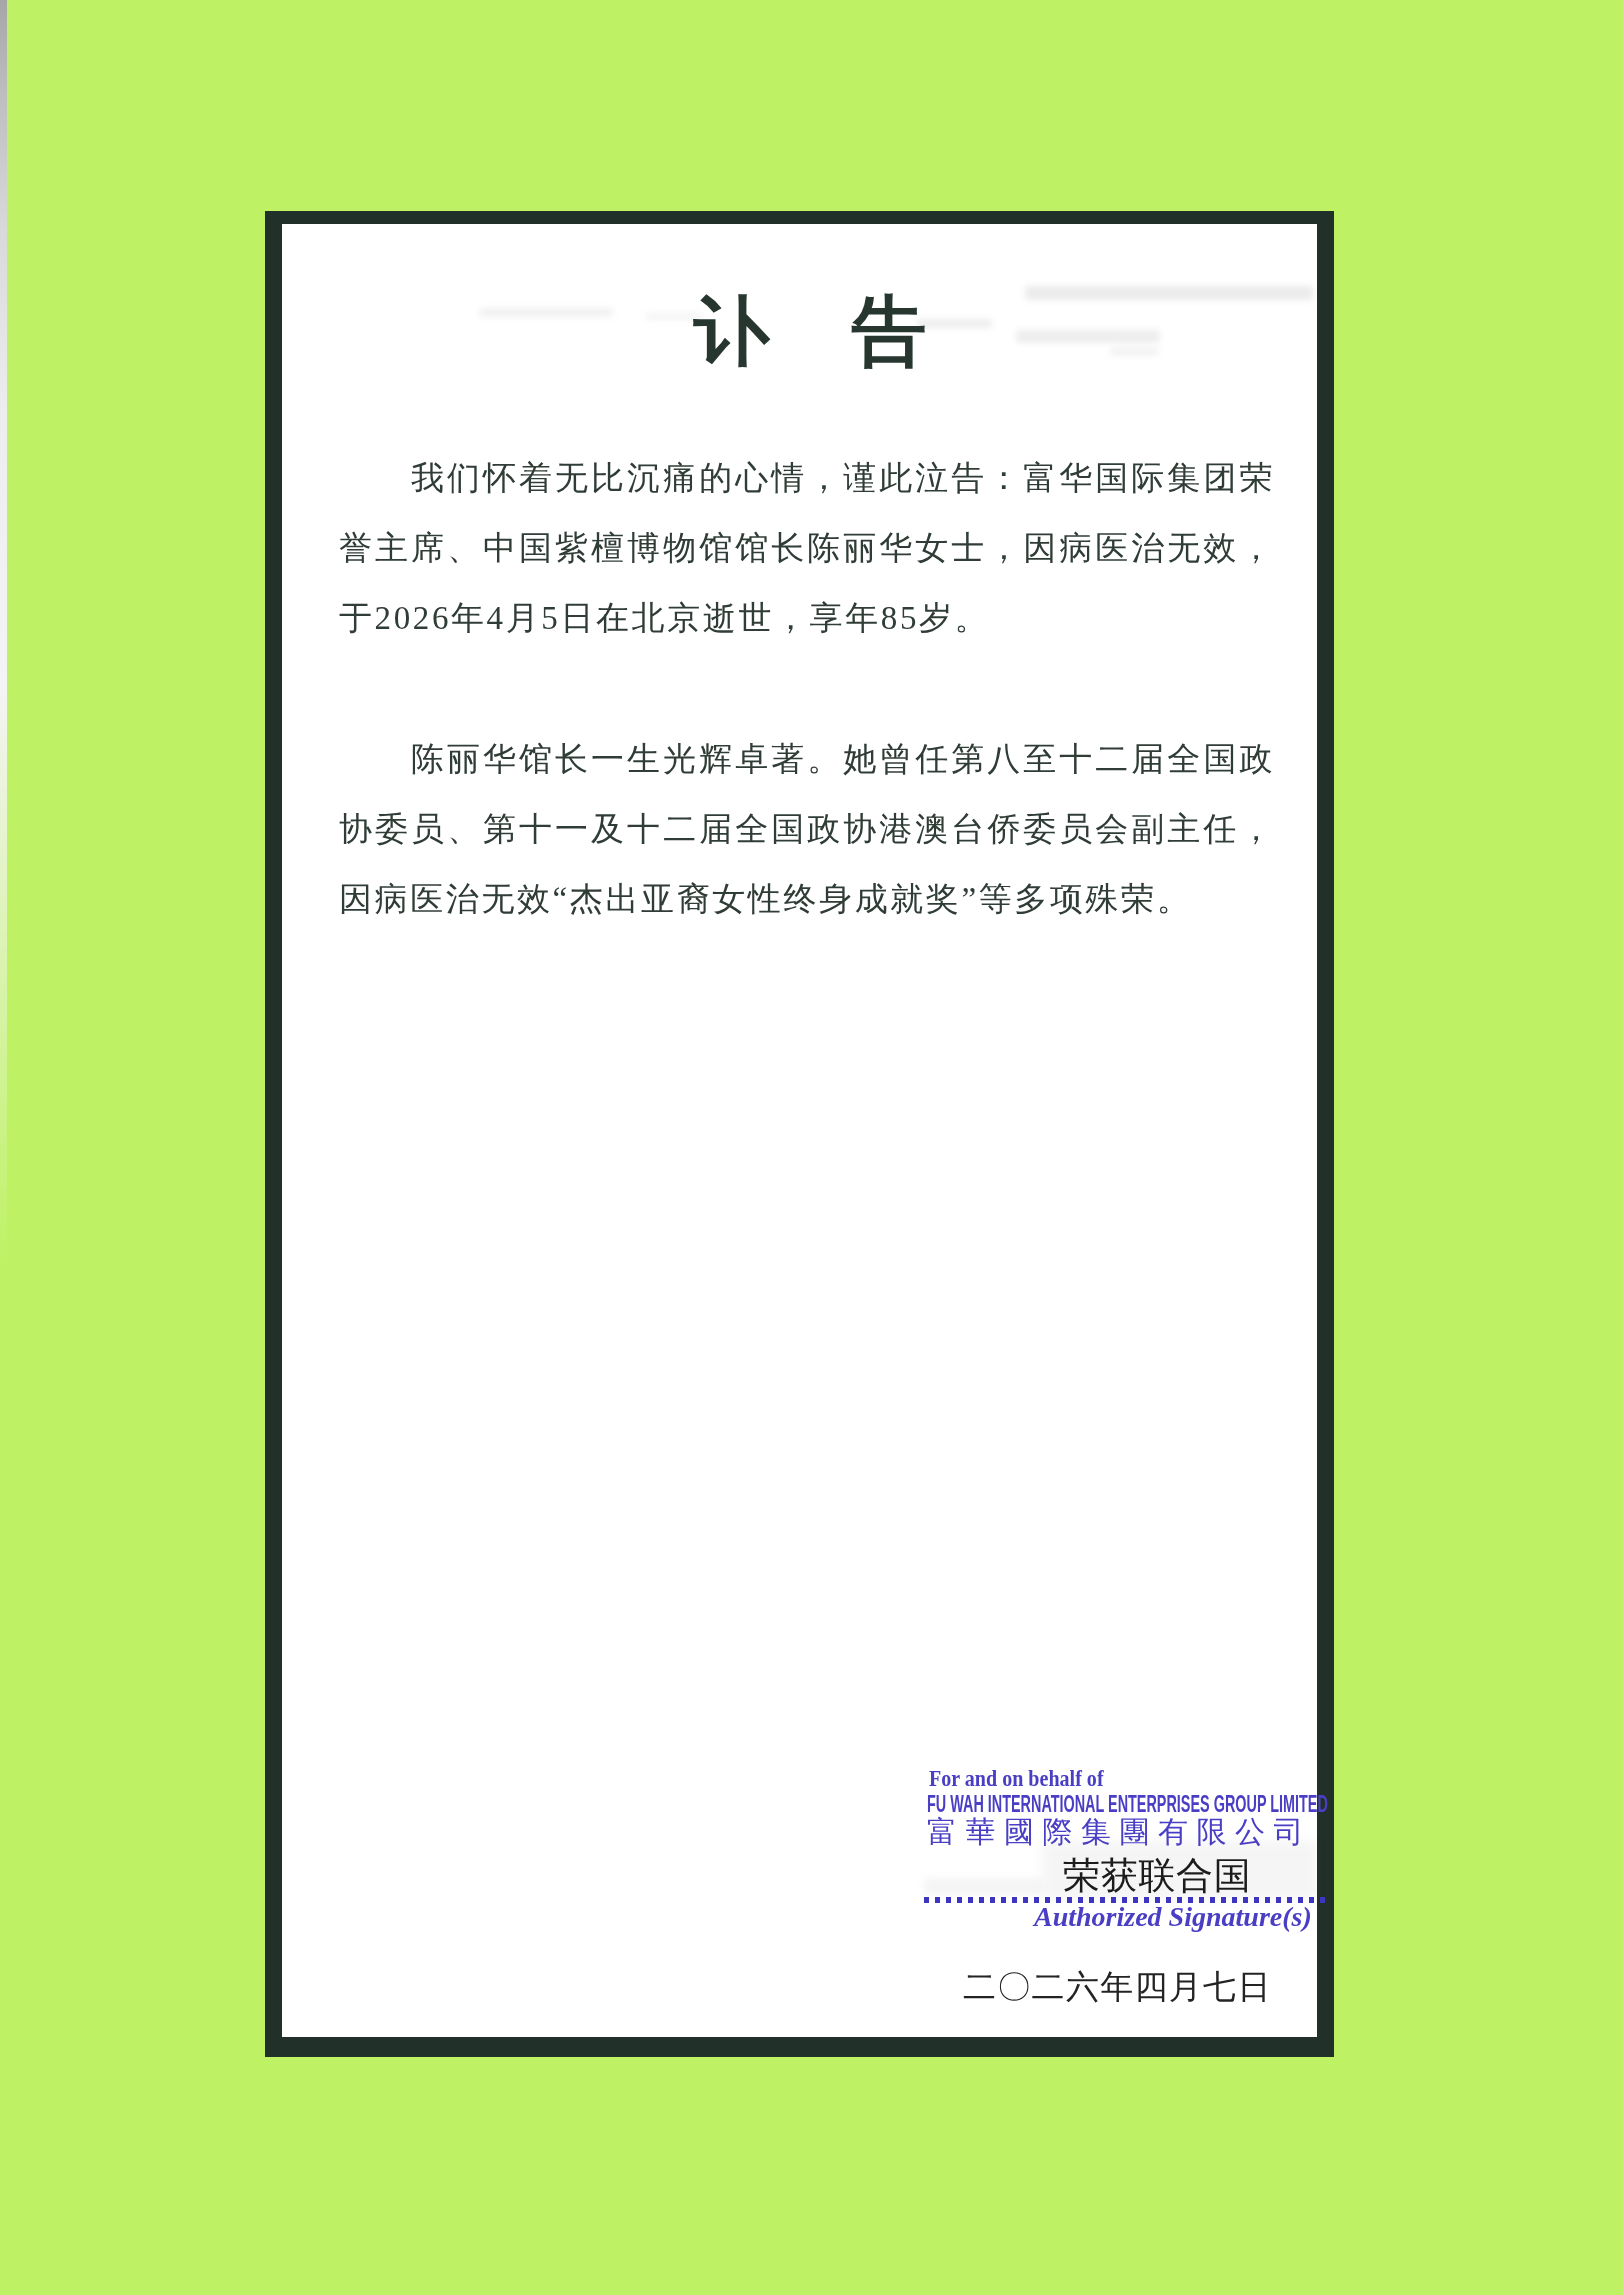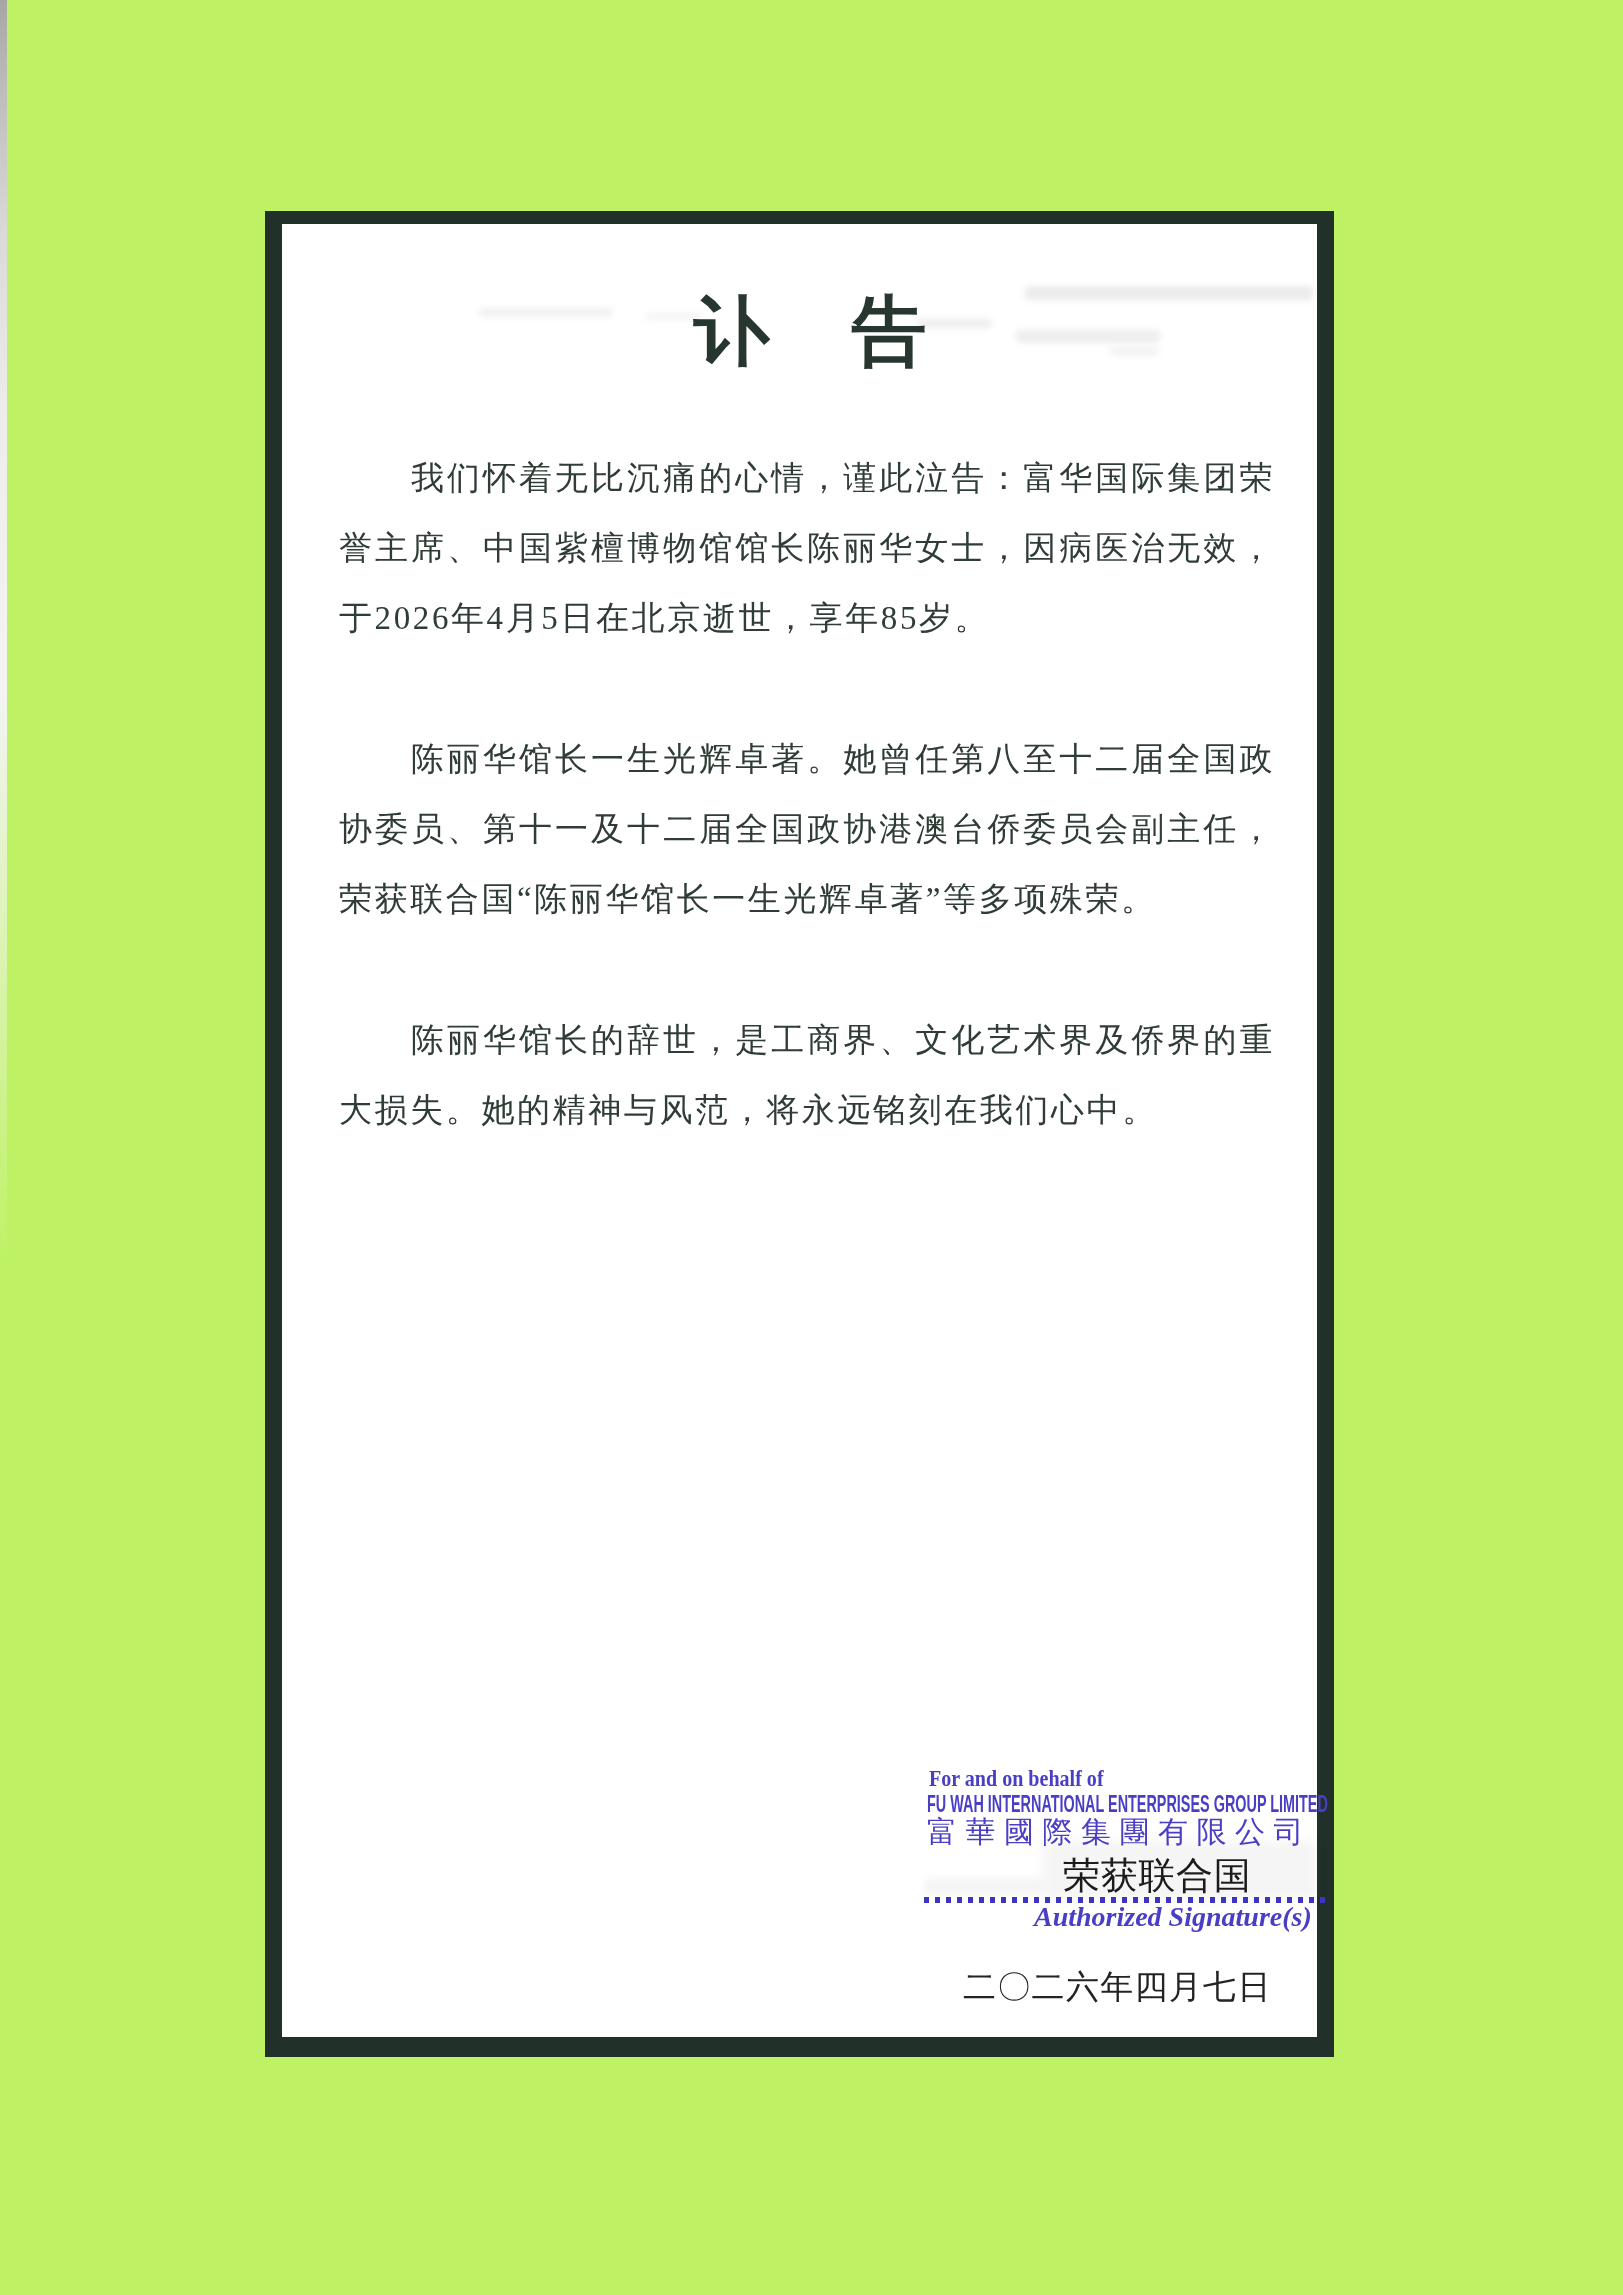--- a/index.html
+++ b/index.html
@@ -131,22 +131,21 @@
   <div class="ghost g4"></div>
   <div class="ghost g5"></div>
   <div class="ghost g6"></div>
   <div class="ghost g7"></div>
   <div class="ghost g8"></div>
 
   <div class="title">讣　告</div>
 
   <div class="content">
     <p>我们怀着无比沉痛的心情，谨此泣告：富华国际集团荣誉主席、中国紫檀博物馆馆长陈丽华女士，因病医治无效，于2026年4月5日在北京逝世，享年85岁。</p>
-    <p>陈丽华馆长一生光辉卓著。她曾任第八至十二届全国政协委员、第十一及十二届全国政协港澳台侨委员会副主任，荣获联合国“陈丽华馆长一生光辉卓著”等多项殊荣。</p>
-    <p>陈丽华馆长的辞世，是工商界、文化艺术界及侨界的重大损失。她的精神与风范，将永远铭刻在我们心中。</p>
+    <p>陈丽华馆长一生光辉卓著。她曾任第八至十二届全国政协委员、第十一及十二届全国政协港澳台侨委员会副主任，因病医治无效“杰出亚裔女性终身成就奖”等多项殊荣。</p>
   </div>
 
   <div class="stamp-intro">For and on behalf of</div>
 
   <div class="stamp-en">FU WAH INTERNATIONAL ENTERPRISES GROUP LIMITED</div>
 
   <div class="stamp-zh">富華國際集團有限公司</div>
 
   <div class="signer">荣获联合国</div>
 

